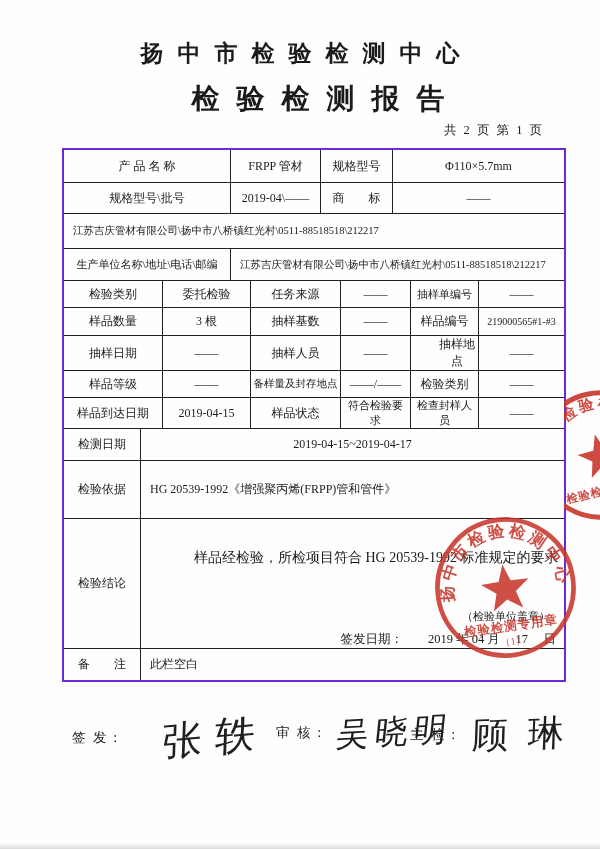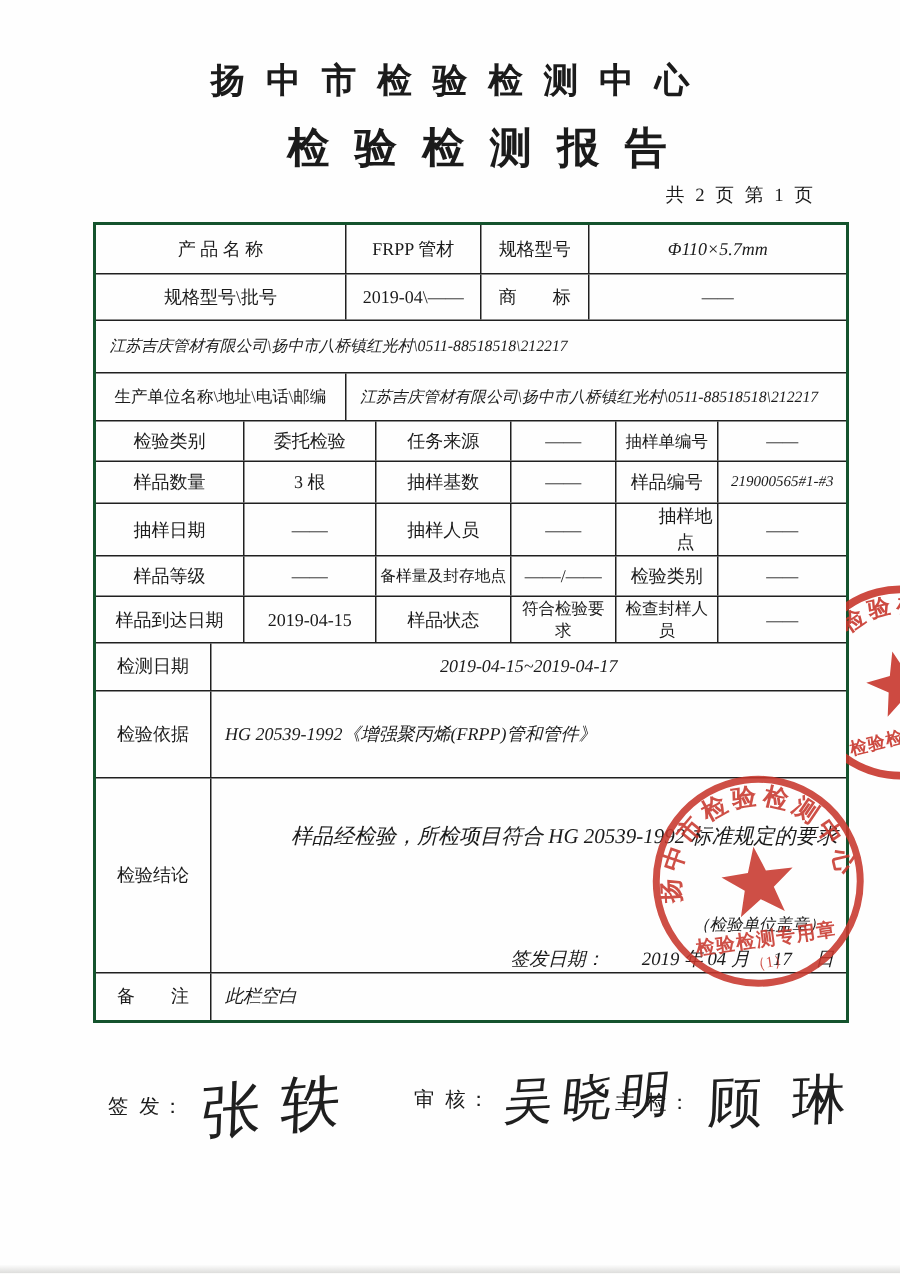--- a/index.html
+++ b/index.html
@@ -18,33 +18,33 @@
     position:absolute; top:80px; left:0; width:100%;
     text-align:center; font-size:28px; font-weight:bold;
     letter-spacing:17px; text-indent:17px;padding-left:18px;
   }
   .ref-no   { position:absolute; top:122px; left:75px;  font-size:12.5px; }
   .page-info{ position:absolute; top:122px; right:56px; font-size:12.5px; letter-spacing:2px; }
 
   
   .rpt {
     position:absolute; left:62px; top:148px; width:504px; height:534px;
-    border:2px solid #14532d; box-sizing:border-box;
+    border:2px solid #6d28d9; box-sizing:border-box;
     display:flex; flex-direction:column; font-size:12px;
   }
   .tr { display:flex; border-top:1px solid #202020; box-sizing:border-box; }
   .tr:first-child { border-top:none; }
   .td {
     border-left:1px solid #202020; box-sizing:border-box;
     display:flex; align-items:center; justify-content:center;
     text-align:center; overflow:hidden; padding:0 2px;
   }
   .td:first-child { border-left:none; }
   .td.left { justify-content:flex-start; text-align:left; padding-left:9px; }
-  .fill { flex:1;font-style:italic; }
+  .fill { flex:1; }
   .rel { position:relative; }
   .concl-text { position:absolute; top:30px; left:25px; font-size:14px;margin-left:28px; }
   .seal-note  { position:absolute; top:90px; right:14px; font-size:11px; }
   .issue-line { position:absolute; top:112px; right:8px; font-size:12.5px; }
 
   
   .stamp-a {
     position:absolute; left:431px; top:513px; width:149px; height:149px;
     transform:rotate(-8deg); opacity:0.88; pointer-events:none;
   }
@@ -58,21 +58,21 @@
   }
 
   
   .sig-row { position:absolute; top:696px; left:0; width:100%; height:72px; }
   .sig-group { position:absolute; display:flex; align-items:center; }
   .sig-label { font-size:13.5px; letter-spacing:2px; white-space:nowrap; }
   .sig-name  {
     display:inline-block; color:#1f1f1f; font-weight:500; white-space:nowrap;
     transform:rotate(-5deg) skewX(-7deg);
   }
-  .g1 { left:72px;  top:14px; }
+  .g1 { left:72px;  top:14px;gap:28px; }
   .g2 { left:236px; top:14px;margin-left:40px; }
   .g3 { left:410px; top:14px; }
   .n1 { font-size:40px; letter-spacing:13px; margin-left:10px; }
   .n2 { font-size:33px; letter-spacing:6px;  margin-left:8px; transform:rotate(-3deg) skewX(-9deg); }
   .n3 { font-size:36px; letter-spacing:20px; margin-left:10px; transform:rotate(-2deg) skewX(-4deg); }
 
   .scan-bottom {
     position:absolute; left:0; right:0; bottom:0; height:6px;
     background:linear-gradient(to bottom, rgba(255,255,255,0), #dcdcda);
   }

